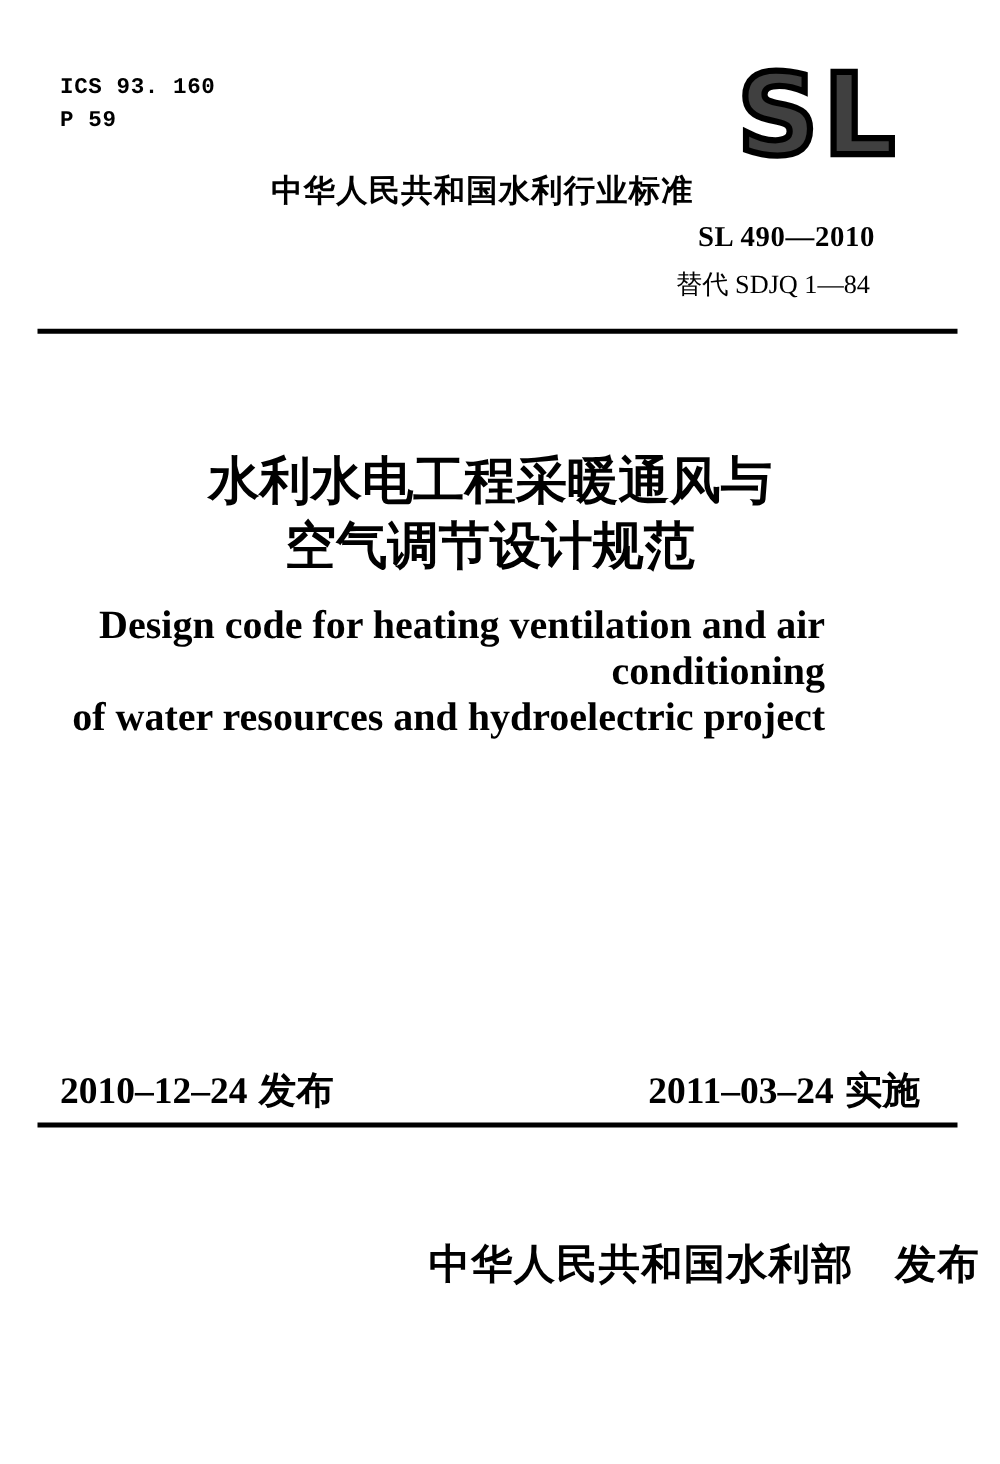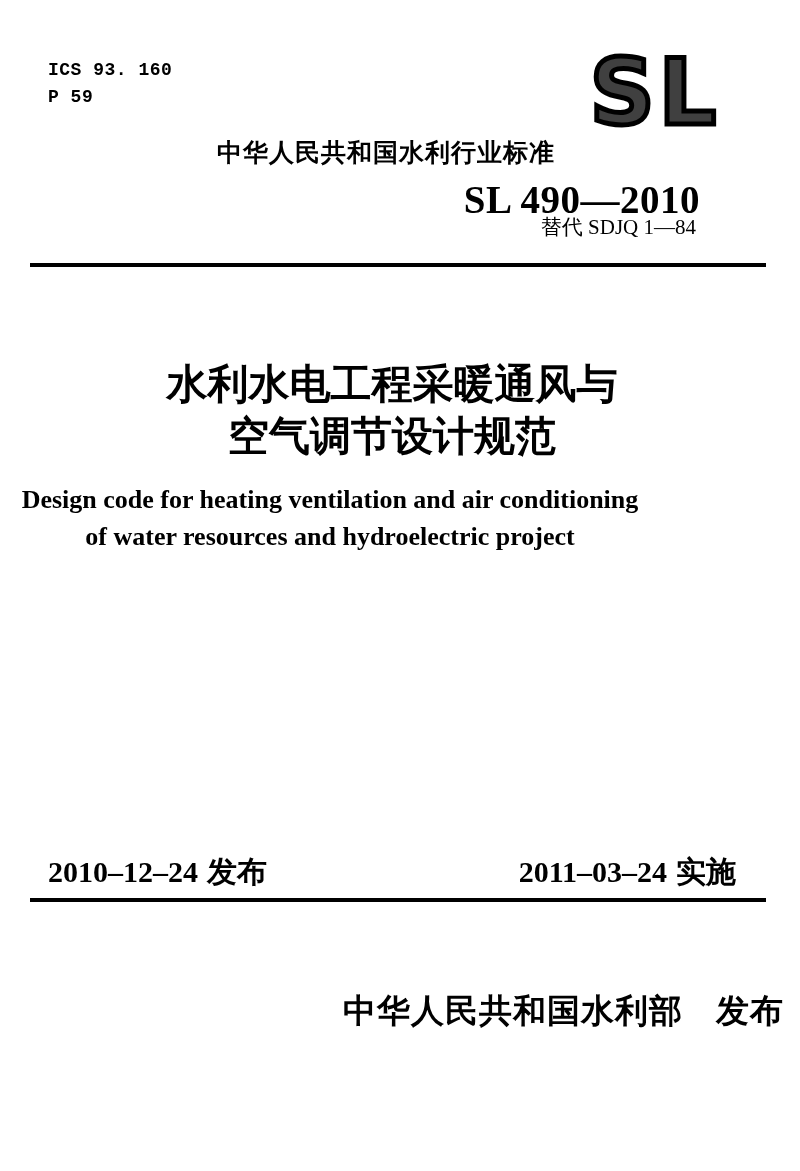--- a/index.html
+++ b/index.html
@@ -55,21 +55,21 @@
     font-size: 25px;
     letter-spacing: 1px;
   }
   
   .std-number {
     position: absolute;
     top: 177px;
     right: 100px;
     font-family: "Liberation Serif", serif;
     font-weight: bold;
-    font-size: 39px;
+    font-size: 23px;
     letter-spacing: 0.5px;
   }
   .replaces {
     position: absolute;
     top: 213px;
     right: 104px;
     font-family: "Liberation Serif", serif;
     font-weight: normal;
     font-size: 21px;
   }
@@ -94,24 +94,24 @@
     font-size: 41px;
     line-height: 52px;
     letter-spacing: 0px;
   }
   
   .title-en {
     position: absolute;
     top: 481px;
     left: 0;
     width: 660px;
-    text-align: center;
+    text-align: right;
     font-family: "Liberation Serif", serif;
     font-weight: bold;
-    font-size: 26px;
+    font-size: 32px;
     line-height: 37px;
   }
   
   .dates-row {
     position: absolute;
     top: 852px;
     left: 48px;
     right: 64px;
     display: flex;
     justify-content: space-between;

